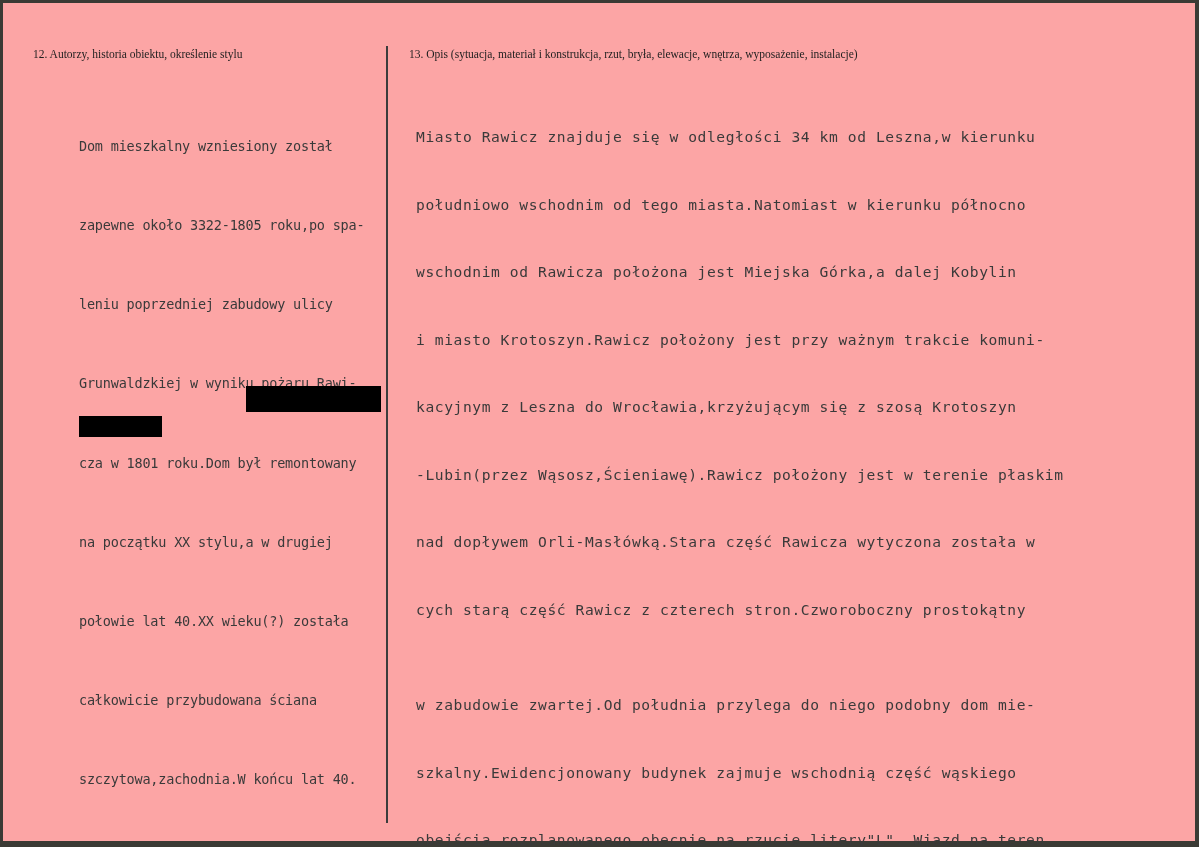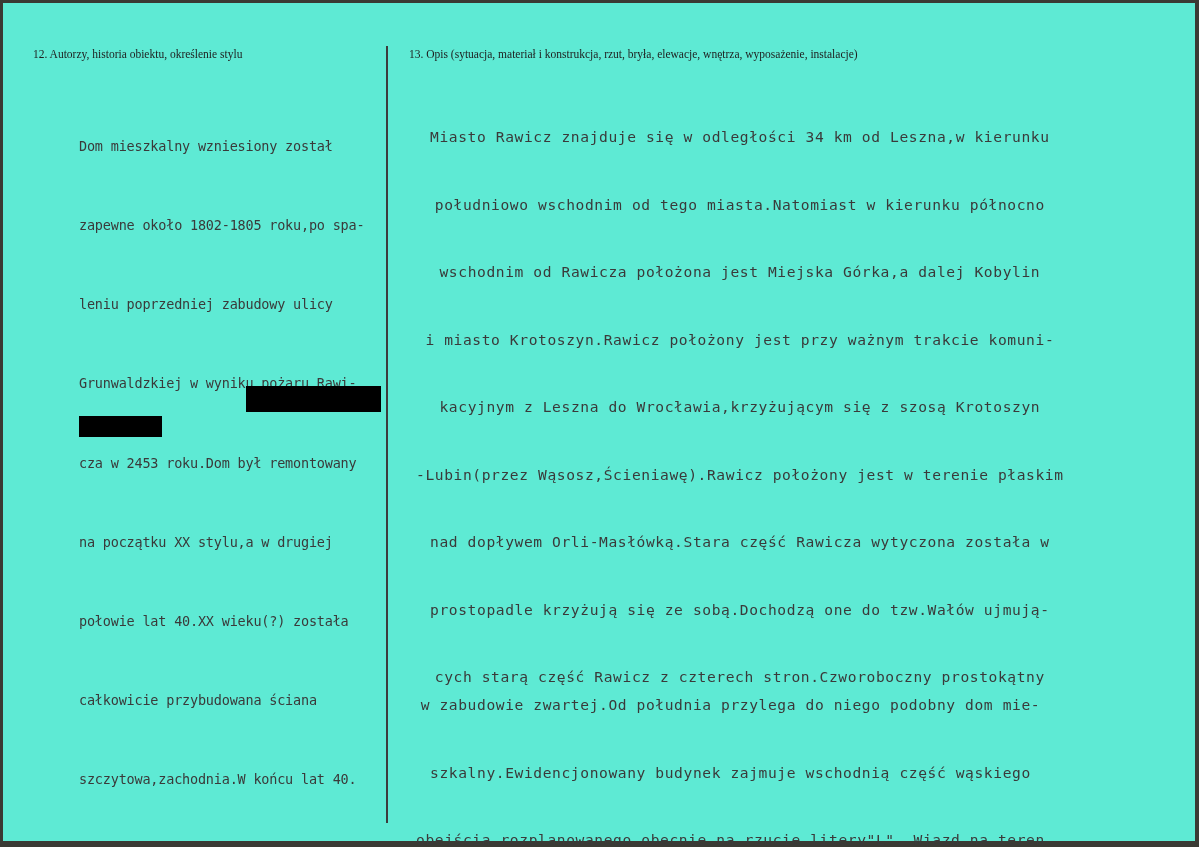--- a/index.html
+++ b/index.html
@@ -3,21 +3,21 @@
   <meta charset="utf-8">
   <style>
     html, body { margin: 0; padding: 0; }
     body {
       width: 1199px; height: 847px; overflow: hidden;
       background: #3a3a34;
       position: relative;
     }
     .page {
       position: absolute; left: 3px; top: 3px; width: 1192px; height: 838px;
-      background: #5eead4;
+      background: #fca5a5;
       text-decoration: underline;
     }
     .section-label {
       position: absolute;
       font-family: "Liberation Serif", serif;
       font-size: 11.5px; color: #1e1e1e;
       white-space: nowrap;
     }
     .divider {
       position: absolute; left: 383px; top: 43px; width: 2px; height: 777px;
@@ -26,60 +26,59 @@
     .typed {
       position: absolute;
       font-family: "DejaVu Sans Mono", monospace;
       color: #3a3a3a;
       white-space: pre;
     }
     .left-text { left: 76px; top: 77px; font-size: 13.5px; line-height: 26.4px; letter-spacing: -0.2px; }
     .right-text { left: 413px; top: 78px; font-size: 14.6px; line-height: 22.5px; letter-spacing: 0.6px; }
     .right-text2 { left: 413px; top: 646px; font-size: 14.6px; line-height: 22.5px; letter-spacing: 0.6px; }
     .line { display: block; height: 26.4px; }
-    .right-text .line, .right-text2 .line { height: 22.5px; text-align: center; }
+    .right-text .line, .right-text2 .line { height: 22.5px; }
     .redact-1 { position: absolute; left: 243px; top: 383px; width: 135px; height: 26px; background:#000; }
     .redact-2 { position: absolute; left: 76px; top: 413px; width: 83px; height: 21px; background:#000; }
   </style>
 </head>
 <body>
 
 <div class="page">
   <div class="section-label" style="left:30px; top:45px;">12. Autorzy, historia obiektu, określenie stylu</div>
   <div class="section-label" style="left:406px; top:45px;">13. Opis (sytuacja, materiał i konstrukcja, rzut, bryła, elewacje, wnętrza, wyposażenie, instalacje)</div>
 
   <div class="divider"></div>
 
   <div class="typed left-text">
     <span class="line">Dom mieszkalny wzniesiony został</span>
-    <span class="line">zapewne około 1802-1805 roku,po spa-</span>
+    <span class="line">zapewne około 3322-1805 roku,po spa-</span>
     <span class="line">leniu poprzedniej zabudowy ulicy</span>
     <span class="line">Grunwaldzkiej w wyniku pożaru Rawi-</span>
-    <span class="line">cza w 2453 roku.Dom był remontowany</span>
+    <span class="line">cza w 1801 roku.Dom był remontowany</span>
     <span class="line">na początku XX stylu,a w drugiej</span>
     <span class="line">połowie lat 40.XX wieku(?) została</span>
     <span class="line">całkowicie przybudowana ściana</span>
     <span class="line">szczytowa,zachodnia.W końcu lat 40.</span>
     <span class="line">XX wieku właścicielami domu zosta-</span>
     
     
     
   </div>
   <div class="redact-1"></div>
   <div class="redact-2"></div>
 
   <div class="typed right-text">
     <span class="line">Miasto Rawicz znajduje się w odległości 34 km od Leszna,w kierunku</span>
     <span class="line">południowo wschodnim od tego miasta.Natomiast w kierunku północno</span>
     <span class="line">wschodnim od Rawicza położona jest Miejska Górka,a dalej Kobylin</span>
     <span class="line">i miasto Krotoszyn.Rawicz położony jest przy ważnym trakcie komuni-</span>
     <span class="line">kacyjnym z Leszna do Wrocławia,krzyżującym się z szosą Krotoszyn</span>
     <span class="line">-Lubin(przez Wąsosz,Ścieniawę).Rawicz położony jest w terenie płaskim</span>
     <span class="line">nad dopływem Orli-Masłówką.Stara część Rawicza wytyczona została w</span>
-    <span class="line">prostopadle krzyżują się ze sobą.Dochodzą one do tzw.Wałów ujmują-</span>
     <span class="line">cych starą część Rawicz z czterech stron.Czworoboczny prostokątny</span>
     
     
     
     
     
     
     
     
     

